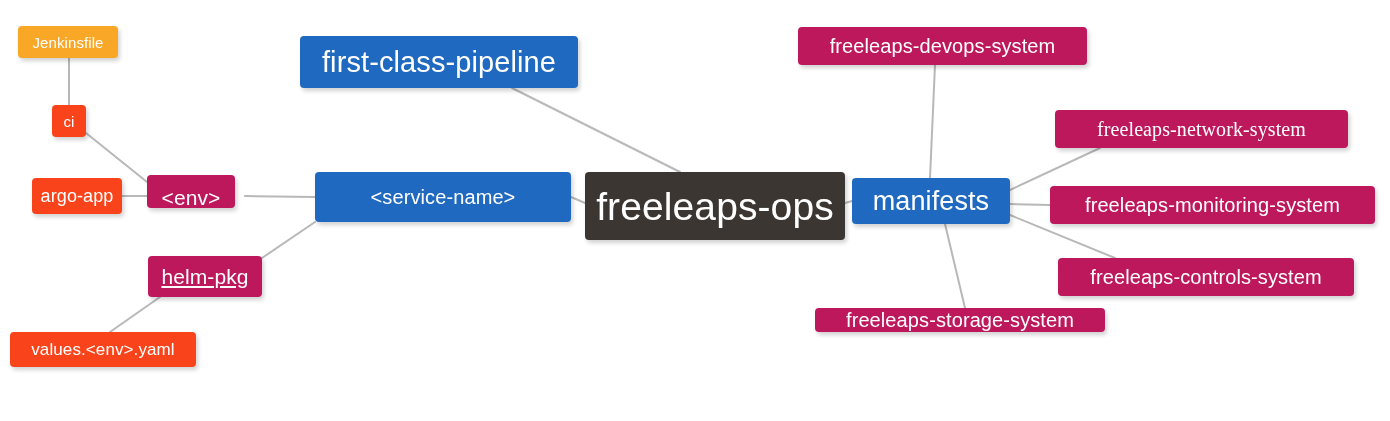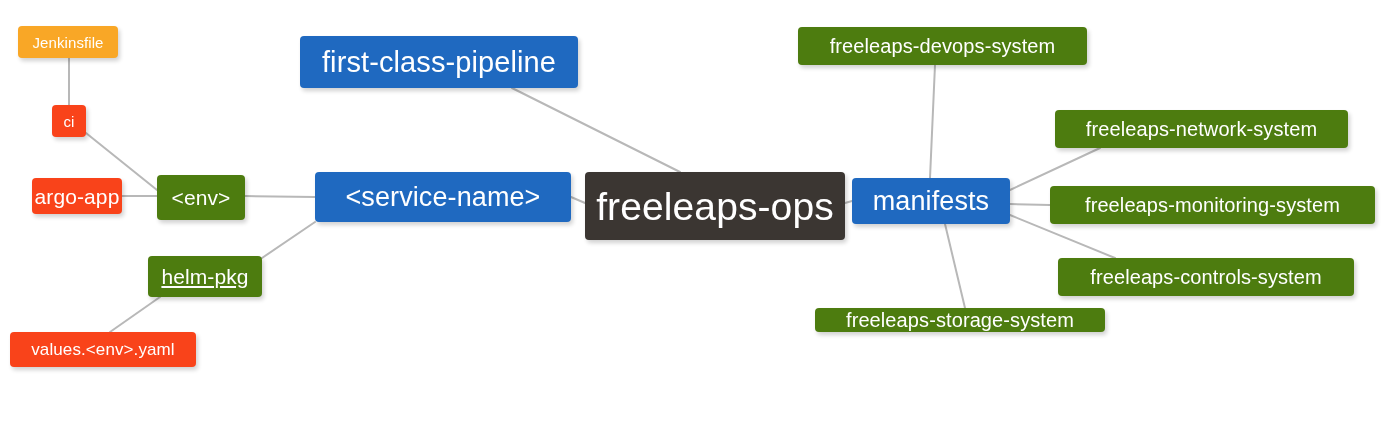--- a/index.html
+++ b/index.html
@@ -36,21 +36,21 @@
     color: #ffffff;
     border-radius: 4px;
     white-space: nowrap;
     line-height: 1;
     box-shadow: 2px 3px 4px rgba(0,0,0,0.18);
     letter-spacing: 0.1px;
     user-select: none;
   }
   .n-root      { background: #3b3632; }
   .n-blue      { background: #1f69c0; }
-  .n-green     { background: #4d7c0f; }
+  .n-green     { background: #be185d; }
   .n-orange    { background: #f9a726; }
   .n-red       { background: #f9431a; }
 </style>
 </head>
 <body>
 
 <div id="canvas">
   <svg id="edges" width="1390" height="421" viewBox="0 0 1390 421">
       <line x1="69" y1="58" x2="69" y2="105" stroke="#b8b8b8" stroke-width="2" stroke-linecap="round"></line>
       <line x1="86" y1="133" x2="157" y2="190" stroke="#b8b8b8" stroke-width="2" stroke-linecap="round"></line>
@@ -67,48 +67,48 @@
       <line x1="1010" y1="215" x2="1115" y2="258" stroke="#b8b8b8" stroke-width="2" stroke-linecap="round"></line>
       <line x1="945" y1="224" x2="965" y2="308" stroke="#b8b8b8" stroke-width="2" stroke-linecap="round"></line>
     </svg>
   <div id="nodes">
       <div class="node n-orange" style="left: 18px; top: 26px; width: 100px; height: 32px; font-size: 15px;">
         <span>Jenkinsfile</span>
       </div>
       <div class="node n-red" style="left: 52px; top: 105px; width: 34px; height: 32px; font-size: 15px;">
         <span>ci</span>
       </div>
-      <div class="node n-red" style="left: 32px; top: 178px; width: 90px; height: 36px; font-size: 21px;">
+      <div class="node n-red" style="left: 32px; top: 178px; width: 90px; height: 36px; font-size: 18px;">
         <span>argo-app</span>
       </div>
-      <div class="node n-green" style="left: 157px; top: 175px; width: 88px; height: 45px; font-size: 21px;">
+      <div class="node n-green" style="left: 147px; top: 175px; width: 88px; height: 33px; font-size: 21px; align-items: flex-end;">
         <span>&lt;env&gt;</span>
       </div>
       <div class="node n-green" style="left: 148px; top: 256px; width: 114px; height: 41px; font-size: 21px; text-decoration: underline;">
         <span>helm-pkg</span>
       </div>
       <div class="node n-red" style="left: 10px; top: 332px; width: 186px; height: 35px; font-size: 17px;">
         <span>values.&lt;env&gt;.yaml</span>
       </div>
       <div class="node n-blue" style="left: 300px; top: 36px; width: 278px; height: 52px; font-size: 29px;">
         <span>first-class-pipeline</span>
       </div>
-      <div class="node n-blue" style="left: 315px; top: 172px; width: 256px; height: 50px; font-size: 27px;">
+      <div class="node n-blue" style="left: 315px; top: 172px; width: 256px; height: 50px; font-size: 20px;">
         <span>&lt;service-name&gt;</span>
       </div>
       <div class="node n-root" style="left: 585px; top: 172px; width: 260px; height: 68px; font-size: 39px;">
         <span>freeleaps-ops</span>
       </div>
       <div class="node n-blue" style="left: 852px; top: 178px; width: 158px; height: 46px; font-size: 27px; justify-content: center;">
         <span>manifests</span>
       </div>
       <div class="node n-green" style="left: 798px; top: 27px; width: 289px; height: 38px; font-size: 20px;">
         <span>freeleaps-devops-system</span>
       </div>
-      <div class="node n-green" style="left: 1055px; top: 110px; width: 293px; height: 38px; font-size: 20px;">
+      <div class="node n-green" style="left: 1055px; top: 110px; width: 293px; height: 38px; font-size: 20px; font-family: Liberation Serif, serif;">
         <span>freeleaps-network-system</span>
       </div>
       <div class="node n-green" style="left: 1050px; top: 186px; width: 325px; height: 38px; font-size: 20px;">
         <span>freeleaps-monitoring-system</span>
       </div>
       <div class="node n-green" style="left: 1058px; top: 258px; width: 296px; height: 38px; font-size: 20px;">
         <span>freeleaps-controls-system</span>
       </div>
       <div class="node n-green" style="left: 815px; top: 308px; width: 290px; height: 24px; font-size: 20px;">
         <span>freeleaps-storage-system</span>

